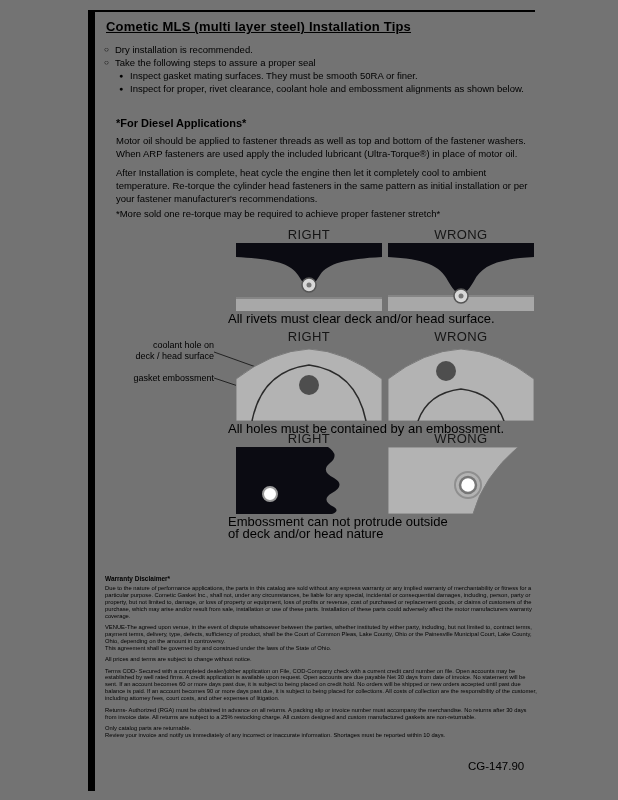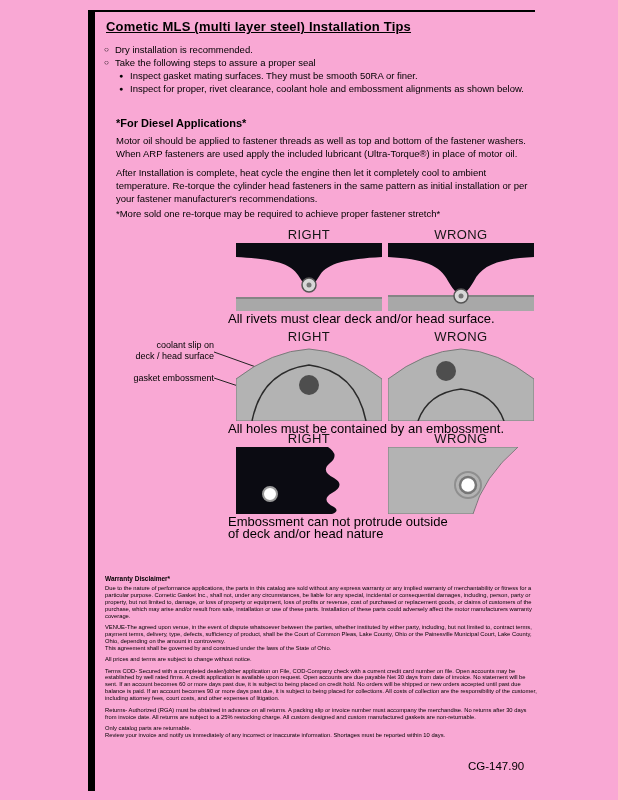--- a/index.html
+++ b/index.html
@@ -1,18 +1,18 @@
 <!DOCTYPE html>
 <html><head>
 <meta charset="utf-8">
 <style>
   * { margin:0; padding:0; box-sizing:border-box; }
   html,body { background:#ffffff; }
   body { font-family:"Liberation Sans", sans-serif; color:#000; }
-  .page { position:relative; width:618px; height:800px; background:#f9a8d4; overflow:hidden; }
+  .page { position:relative; width:618px; height:800px; background:#737373; overflow:hidden; }
 
   .border-left { position:absolute; left:88px; top:10px; width:7px; height:781px; background:#000; }
   .border-top  { position:absolute; left:88px; top:10px; width:447px; height:2px; background:#000; }
 
   .title { position:absolute; left:106px; top:19px; font-size:13px; font-weight:bold;
            text-decoration:underline; letter-spacing:0.2px; }
 
   .tips { position:absolute; left:104px; top:43px; font-size:9.5px; line-height:13px; }
   .tip    { position:relative; padding-left:11px; }
   .tip::before { content:"○"; position:absolute; left:0; top:0; font-size:8px; }
@@ -88,21 +88,21 @@
       <path d="M0,0 H146 V14 C110,16 94,22 86,38 C80,48 76,52 73,52 C70,52 66,48 60,38 C52,22 36,16 0,14 Z" fill="#0b0b12"></path>
       <circle cx="73" cy="53" r="7" fill="#d8d8d8" stroke="#555" stroke-width="1.5"></circle>
       <circle cx="73" cy="53" r="2.5" fill="#777"></circle>
     </svg>
   </div>
   <div class="caption cap1">All rivets must clear deck and/or head surface.</div>
 
   <div class="rw col-l row2-lbl">RIGHT</div>
   <div class="rw col-r row2-lbl">WRONG</div>
 
-  <div class="callout co1">coolant slip on
+  <div class="callout co1">coolant hole on
 deck / head surface</div>
   <div class="callout co2">gasket embossment</div>
   <svg class="callout-lines" width="110" height="64" viewBox="0 0 110 64">
     <line x1="0" y1="8" x2="95" y2="42" stroke="#222" stroke-width="1"></line>
     <line x1="0" y1="34" x2="66" y2="56" stroke="#222" stroke-width="1"></line>
   </svg>
 
   <div class="panel p2l">
     <svg width="146" height="76" viewBox="0 0 146 76">
       <path d="M0,76 V34 Q36,6 73,4 Q110,6 146,34 V76 Z" fill="#b3b3b3" stroke="#7a7a7a" stroke-width="1"></path>

